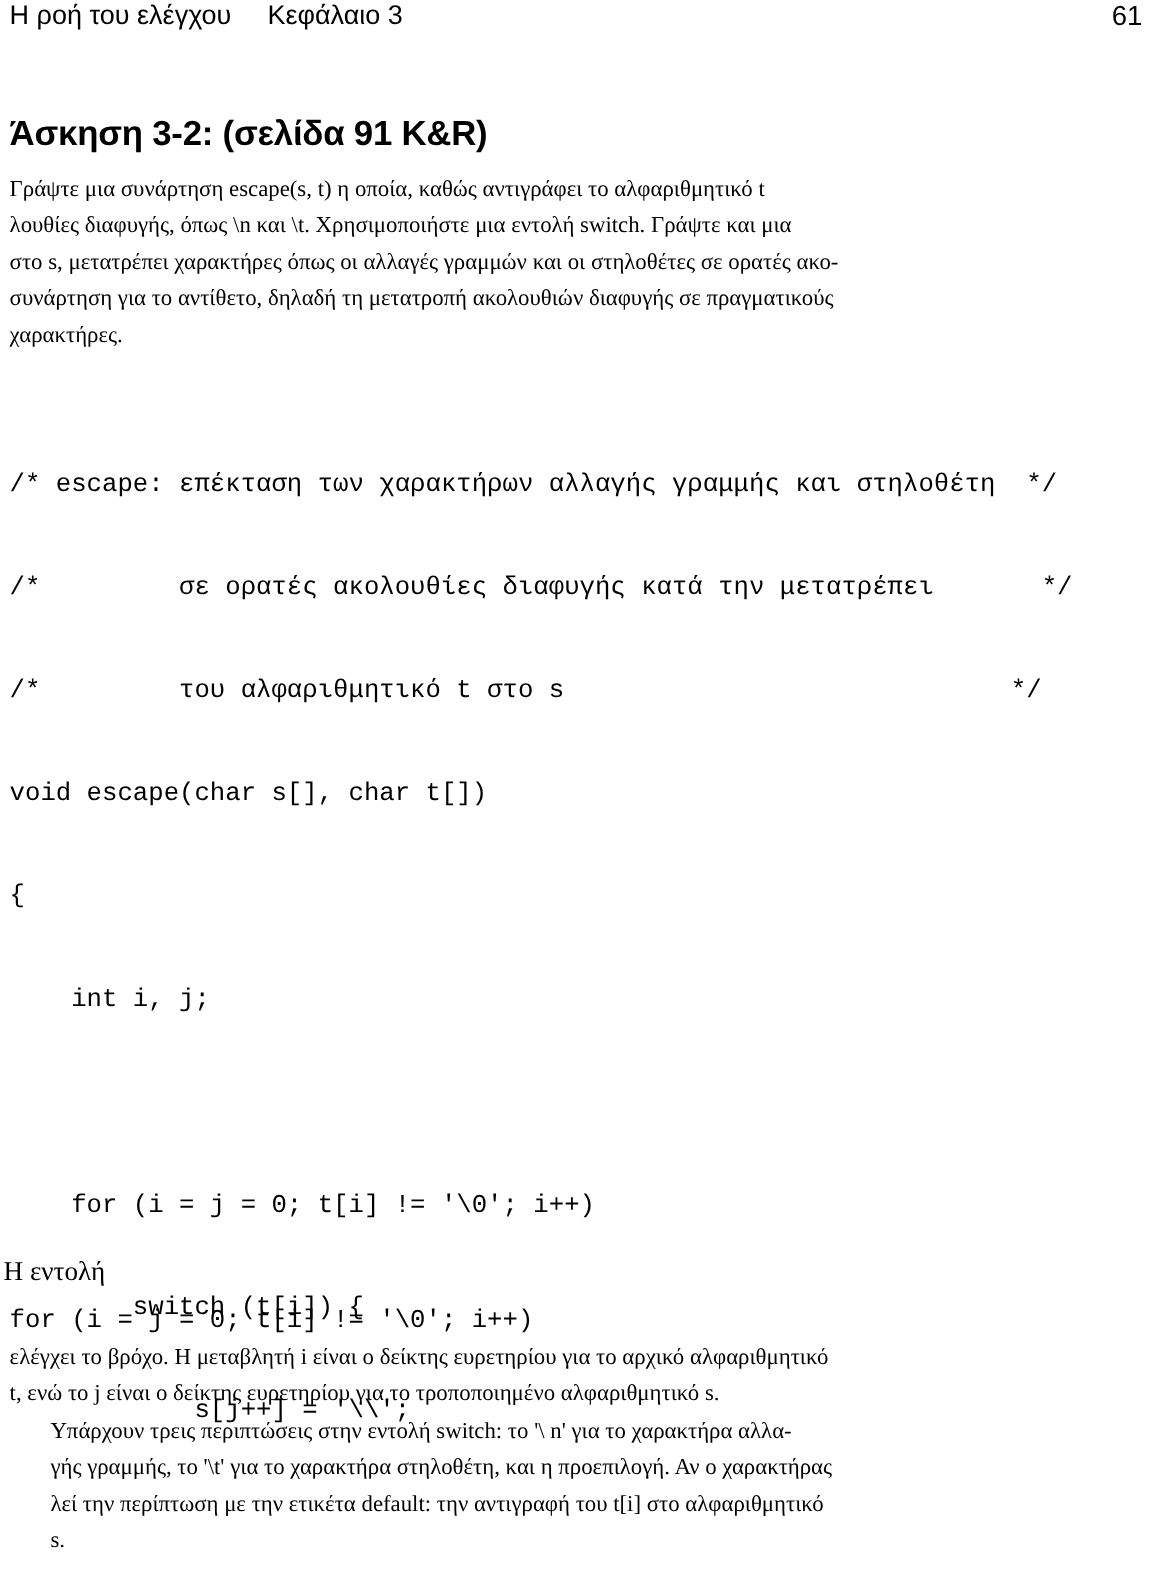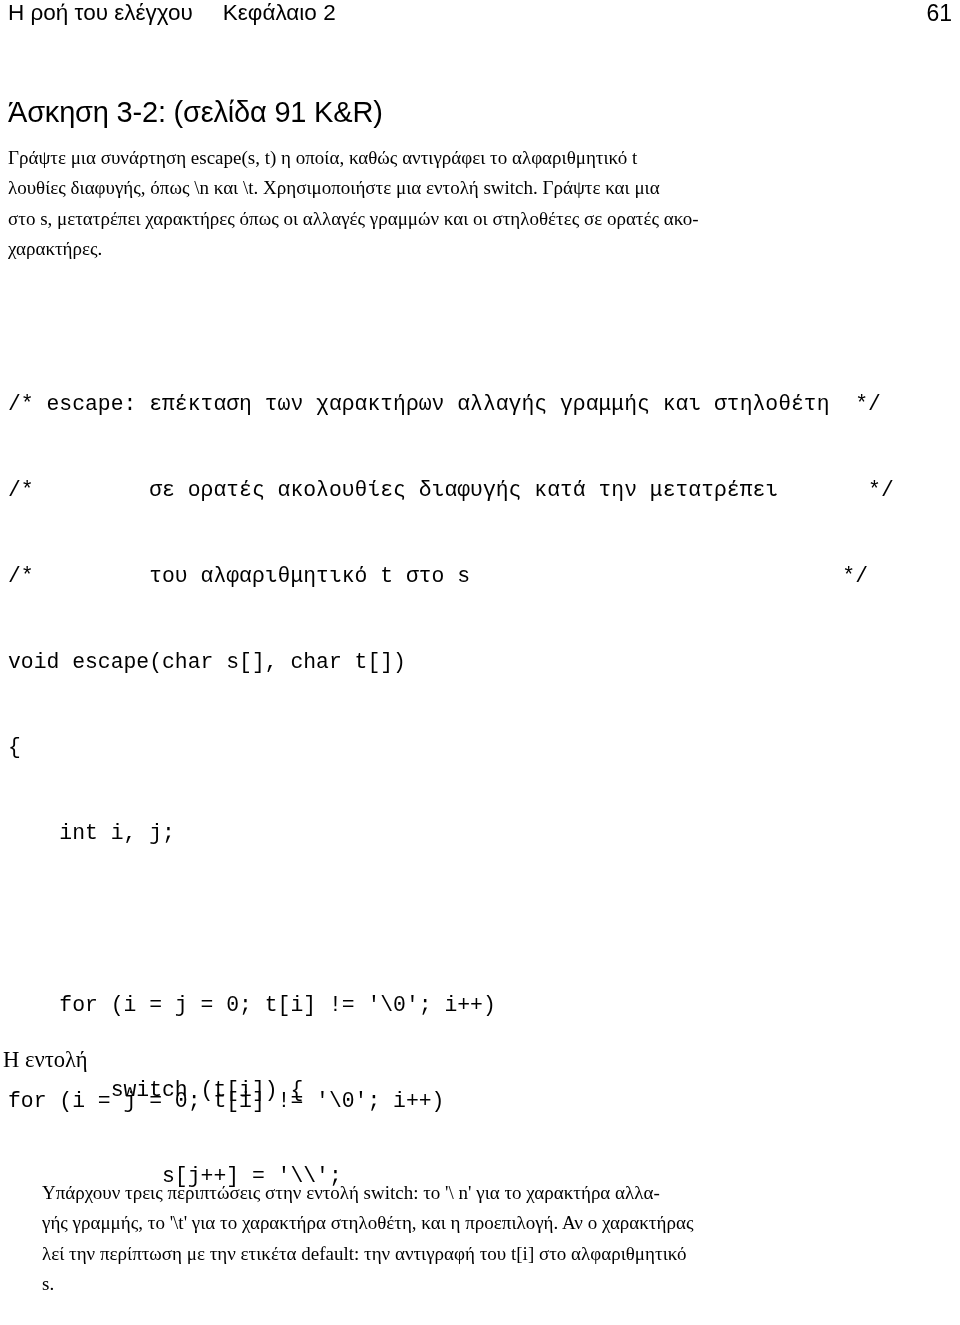--- a/index.html
+++ b/index.html
@@ -47,21 +47,21 @@
     font-size: 23px;
     font-weight: normal;
   }
 
   
   .ex-title {
     position: absolute;
     top: 96px;
     left: 8px;
     font-family: "Liberation Sans", "DejaVu Sans", sans-serif;
-    font-weight: normal;
+    font-weight: bold;
     font-size: 29px;
     letter-spacing: -0.2px;
     white-space: pre;
   }
 
   
   .prose {
     position: absolute;
     left: 8px;
     width: 944px;
@@ -113,31 +113,32 @@
   }
 </style>
 </head>
 <body>
 
 <div class="page">
 
   <div class="runhead">
     <div class="runhead-left">
       <span class="runhead-sect">Η ροή του ελέγχου</span>
-      <span class="runhead-chap">Κεφάλαιο 2</span>
+      <span class="runhead-chap">Κεφάλαιο 3</span>
     </div>
     <div class="runhead-page">61</div>
   </div>
 
   <div class="ex-title">Άσκηση 3-2: (σελίδα 91 K&amp;R)</div>
 
   <div class="prose p-intro">
     <span class="ln">Γράψτε μια συνάρτηση escape(s, t) η οποία, καθώς αντιγράφει το αλφαριθμητικό t</span>
     <span class="ln">λουθίες διαφυγής, όπως \n και \t. Χρησιμοποιήστε μια εντολή switch. Γράψτε και μια</span>
     <span class="ln">στο s, μετατρέπει χαρακτήρες όπως οι αλλαγές γραμμών και οι στηλοθέτες σε ορατές ακο-</span>
+    <span class="ln">συνάρτηση για το αντίθετο, δηλαδή τη μετατροπή ακολουθιών διαφυγής σε πραγματικούς</span>
     <span class="ln">χαρακτήρες.</span>
   </div>
 
   <div class="listing">
     <span class="cl">/* escape: επέκταση των χαρακτήρων αλλαγής γραμμής και στηλοθέτη  */</span>
     <span class="cl">/*         σε ορατές ακολουθίες διαφυγής κατά την μετατρέπει       */</span>
     <span class="cl">/*         του αλφαριθμητικό t στο s                             */</span>
     <span class="cl">void escape(char s[], char t[])</span>
     <span class="cl">{</span>
     <span class="cl">    int i, j;</span>
@@ -155,20 +156,24 @@
     
     
     
     
     
   </div>
 
   <div class="mid-text">Η εντολή</div>
   <div class="mid-code">for (i = j = 0; t[i] != '\0'; i++)</div>
 
+  <div class="prose p-tail1">
+    <span class="ln">ελέγχει το βρόχο. Η μεταβλητή i είναι ο δείκτης ευρετηρίου για το αρχικό αλφαριθμητικό</span>
+    <span class="ln">t, ενώ το j είναι ο δείκτης ευρετηρίου για το τροποποιημένο αλφαριθμητικό s.</span>
+  </div>
 
   <div class="prose p-tail2">
     <span class="ln">Υπάρχουν τρεις περιπτώσεις στην εντολή switch: το '\ n' για το χαρακτήρα αλλα-</span>
     <span class="ln">γής γραμμής, το '\t' για το χαρακτήρα στηλοθέτη, και η προεπιλογή. Αν ο χαρακτήρας</span>
     <span class="ln">λεί την περίπτωση με την ετικέτα default: την αντιγραφή του t[i] στο αλφαριθμητικό</span>
     <span class="ln">s.</span>
   </div>
 
 </div>
 

